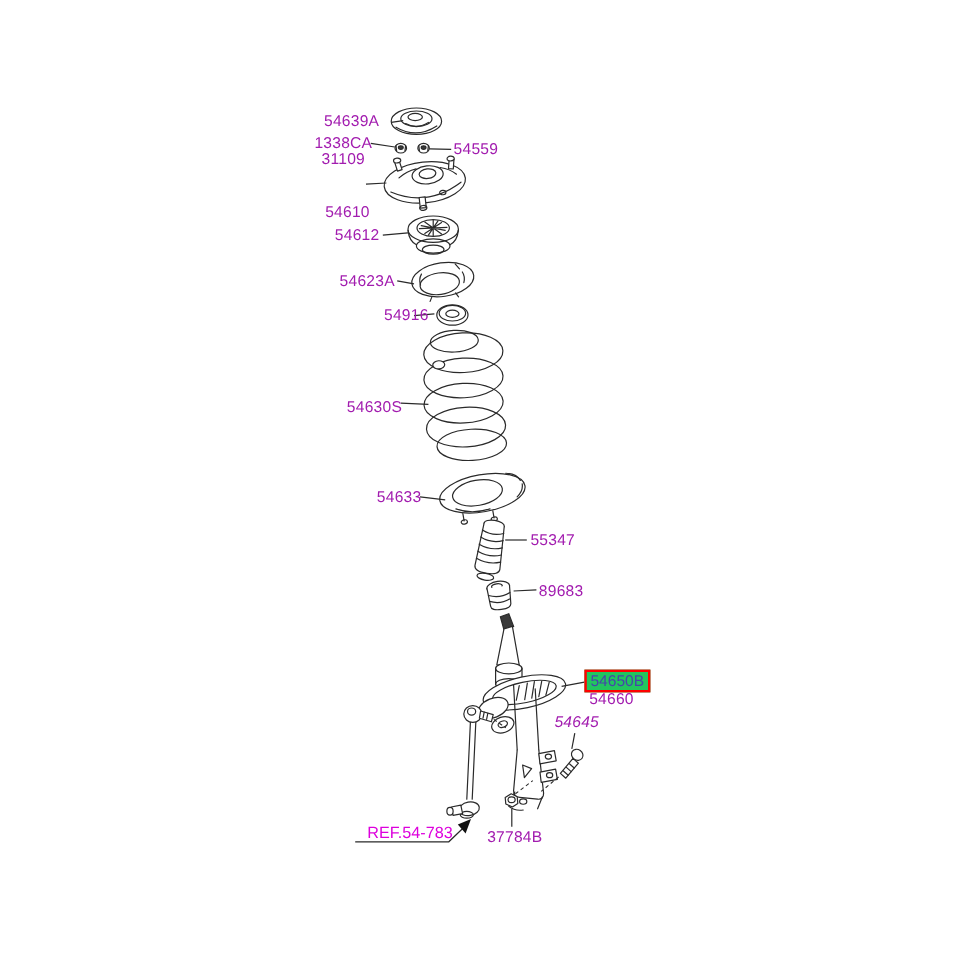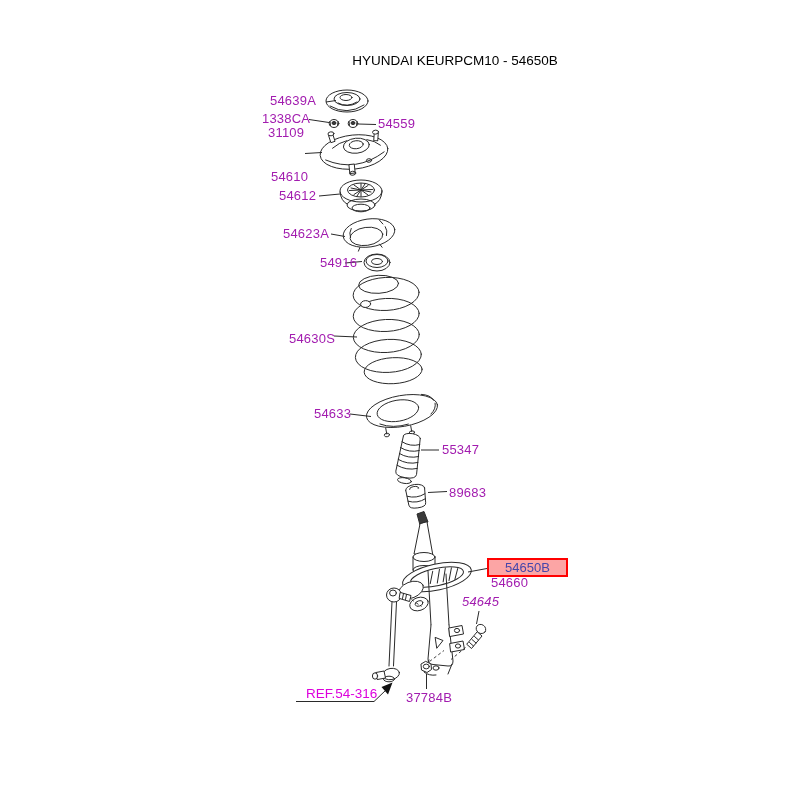--- a/index.html
+++ b/index.html
@@ -9,22 +9,22 @@
   #drawing *{vector-effect:non-scaling-stroke;}
   .part{stroke:#2a2a2a;stroke-width:1;fill:none;stroke-linecap:round;stroke-linejoin:round;}
   .pw{fill:#ffffff;}
   .pd{fill:#3a3a3a;stroke:#2a2a2a;}
   .leader{stroke:#2a2a2a;stroke-width:1;fill:none;}
   .dash{stroke:#2a2a2a;stroke-width:0.9;fill:none;stroke-dasharray:3,2.5;}
   .arrow{fill:#111;stroke:none;}
   .lbl{position:absolute;font-size:13px;line-height:14px;color:#a21caf;white-space:nowrap;
        letter-spacing:0.2px;cursor:pointer;}
   .title{position:absolute;font-size:13.5px;color:#000;white-space:nowrap;transform:translateX(-50%);}
-  .hl{position:absolute;border:2px solid #ff0000;background:#fca5a5;color:#4646aa;
-      font-size:13px;line-height:15px;padding:0 16px;white-space:nowrap;cursor:pointer;text-align:right;}
+  .hl{position:absolute;border:2px solid #ff0000;background:#22c55e;color:#4646aa;
+      font-size:13px;line-height:15px;padding:0 3px;white-space:nowrap;cursor:pointer;text-align:right;}
   .ref{position:absolute;font-size:13.5px;color:#dd00dd;white-space:nowrap;cursor:pointer;}
 </style>
 </head>
 <body>
 
 <div id="page">
 
   <svg id="drawing" width="800" height="800" viewBox="0 0 800 800">
 
     <g>
@@ -190,34 +190,33 @@
       <path class="dash" d="M411.5,599.5 L421.5,606.5"></path>
       <path class="dash" d="M429.5,661.5 L444,650.5"></path>
     </g>
 
     <g>
       <path class="leader" d="M296,701.5 L374,701.5 L386,690"></path>
       <polygon class="arrow" points="392.5,682.5 381.5,687 388,694.5"></polygon>
     </g>
   </svg>
 
-  <div class="title" style="left:455px;top:53px;">HYUNDAI KEURPCM10 - 54650B</div>
 
   <div class="lbl" style="left:270px;top:94px;">54639A</div>
   <div class="lbl" style="left:262px;top:112px;">1338CA</div>
   <div class="lbl" style="left:268px;top:126px;">31109</div>
   <div class="lbl" style="left:378px;top:117px;">54559</div>
   <div class="lbl" style="left:271px;top:146px;margin-top:24px;">54610</div>
   <div class="lbl" style="left:279px;top:189px;">54612</div>
   <div class="lbl" style="left:283px;top:227px;">54623A</div>
   <div class="lbl" style="left:320px;top:256px;">54916</div>
   <div class="lbl" style="left:289px;top:332px;">54630S</div>
   <div class="lbl" style="left:314px;top:407px;">54633</div>
   <div class="lbl" style="left:442px;top:443px;">55347</div>
   <div class="lbl" style="left:449px;top:486px;">89683</div>
 
   <div class="hl" style="left:487px;top:558px;">54650B</div>
   <div class="lbl" style="left:491px;top:576px;">54660</div>
   <div class="lbl" style="left:462px;top:595px;font-style:italic;">54645</div>
   <div class="lbl" style="left:406px;top:691px;">37784B</div>
-  <div class="ref" style="left:306px;top:686px;">REF.54-316</div>
+  <div class="ref" style="left:306px;top:686px;">REF.54-783</div>
 
 </div>
 
 </body></html>

